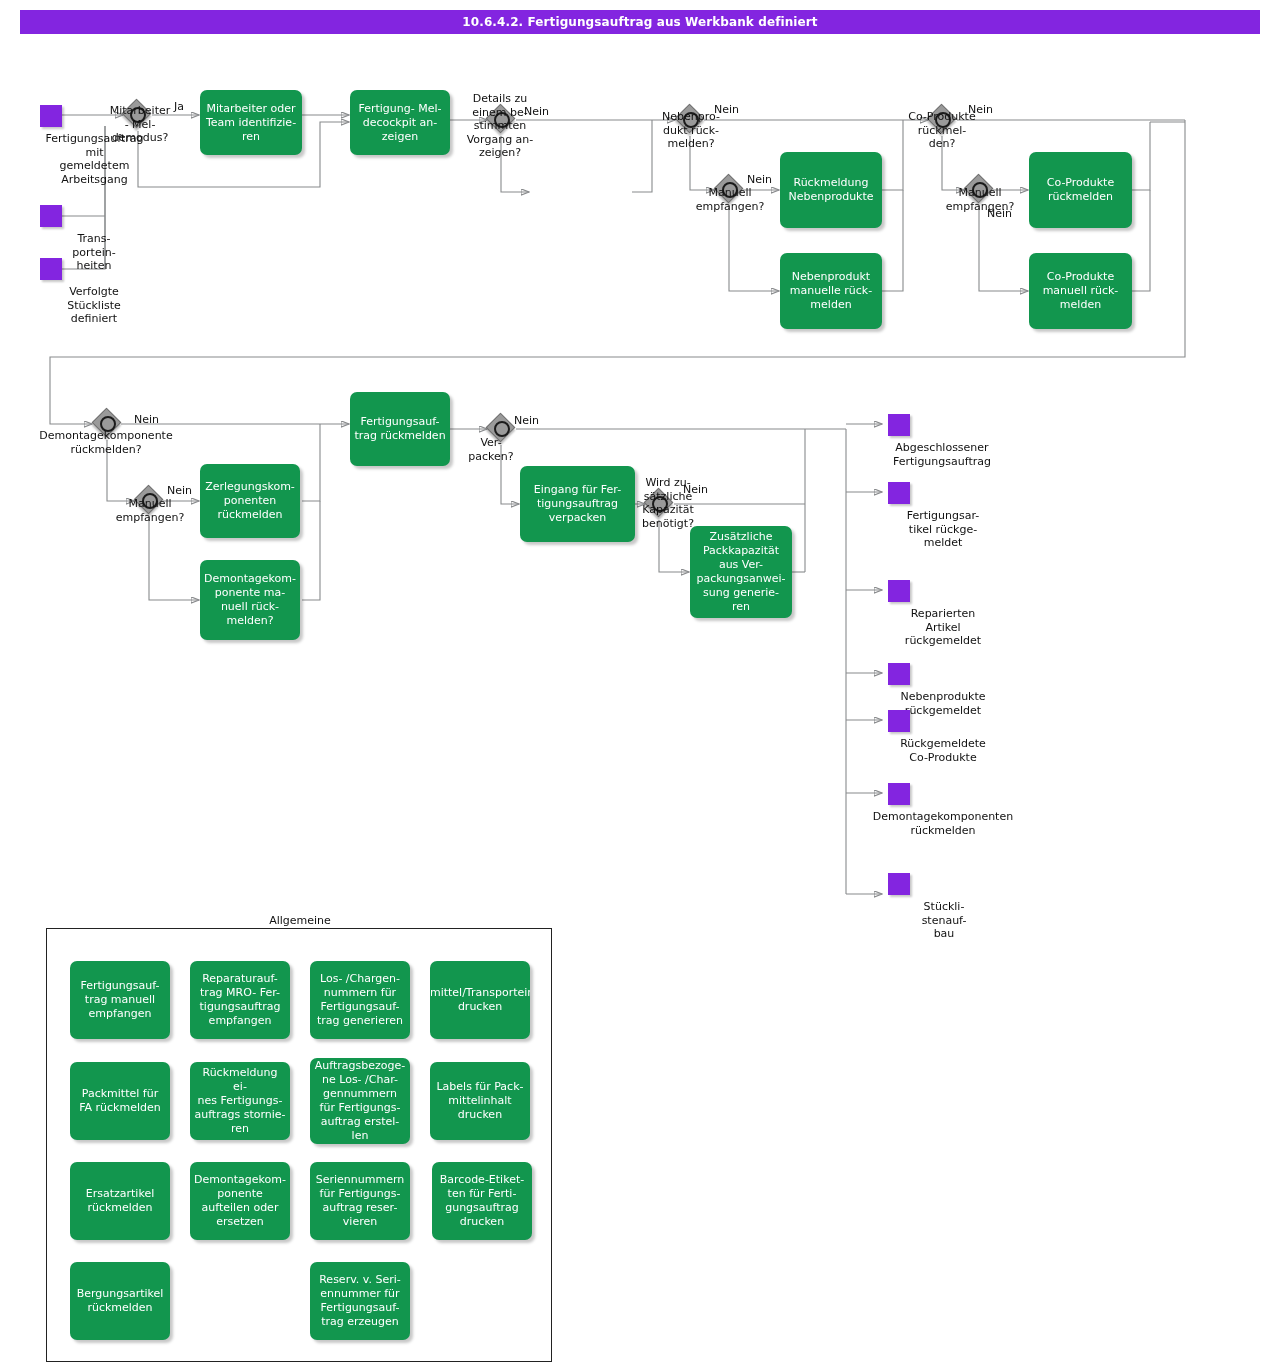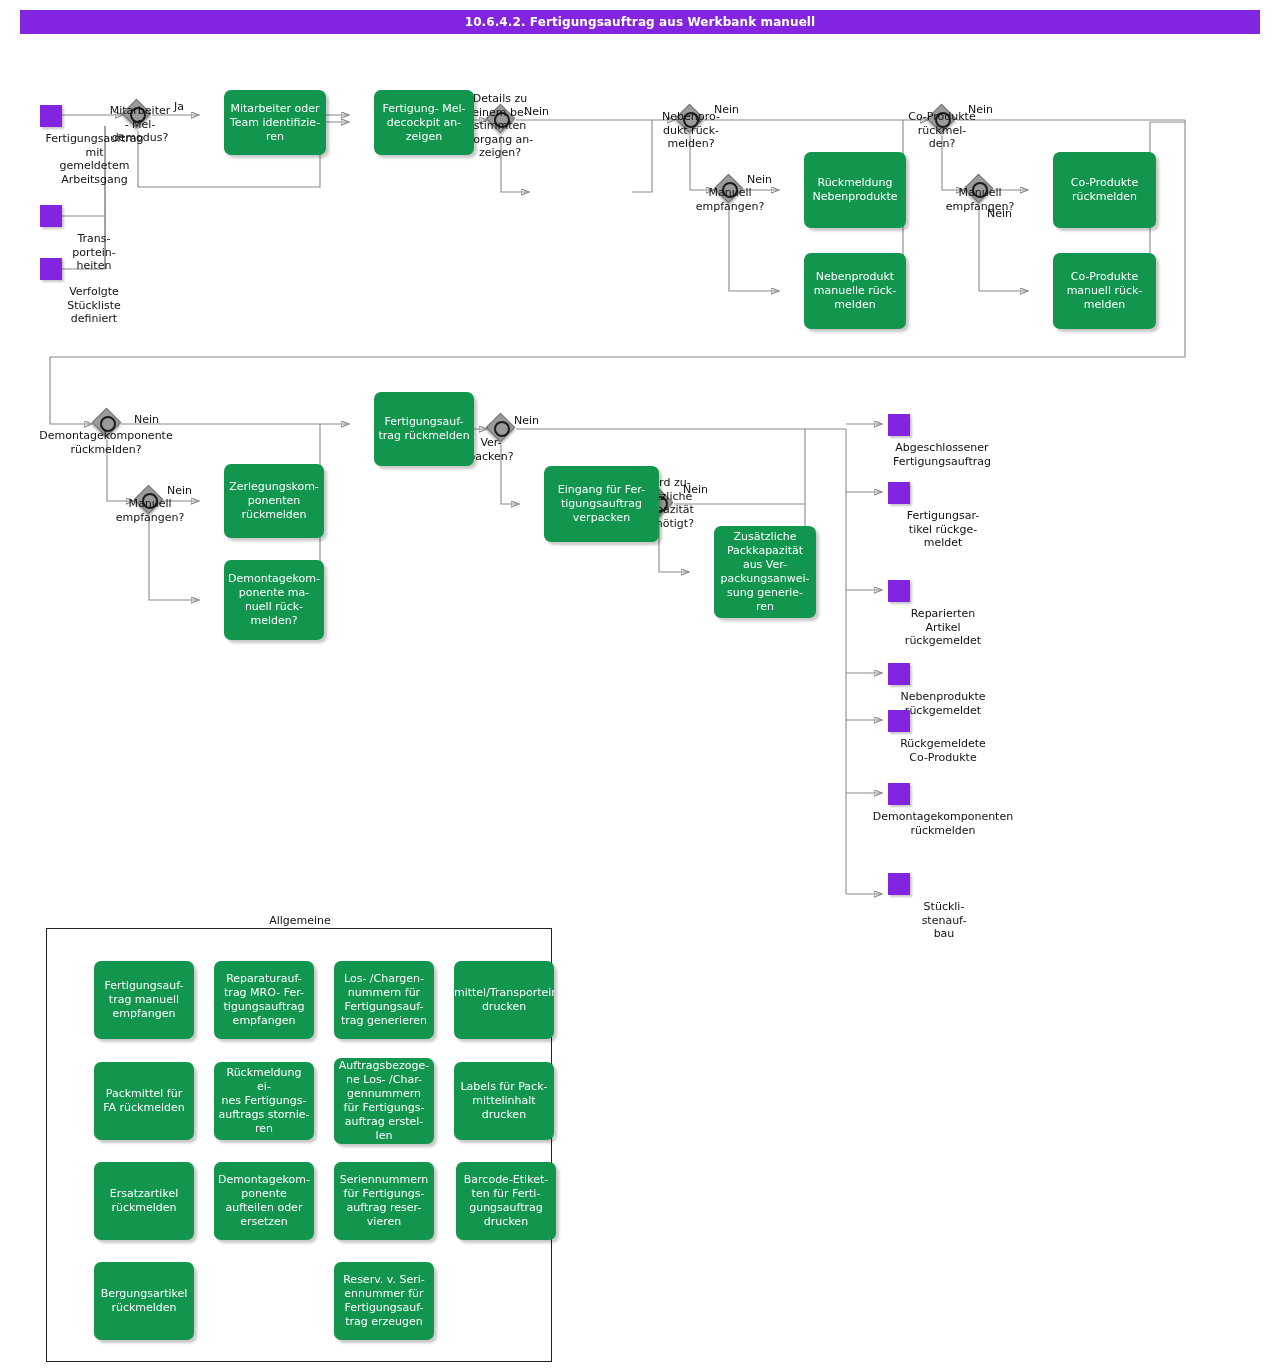--- a/index.html
+++ b/index.html
@@ -34,21 +34,21 @@
     font-size:11px;line-height:13.5px;white-space:pre-line;padding-left:43px;
   }
 
   
   .fn{
     position:absolute;background:#12964E;border-radius:7px;
     color:#ffffff;font-size:11px;line-height:14px;
     display:flex;align-items:center;justify-content:center;
     text-align:center;padding:2px 4px;box-sizing:border-box;
     box-shadow:3px 3px 3px rgba(0,0,0,.22);
-    white-space:pre-line;overflow:visible;margin-left:24px;
+    white-space:pre-line;overflow:visible;
   }
   .fn.clip{overflow:hidden;}
 
   
   .gw{position:absolute;width:28px;height:28px;}
   .gw .dia{
     position:absolute;left:2px;top:2px;width:19px;height:19px;
     background:#9a9a9a;border:1px solid #6f6f6f;
     transform:rotate(45deg);
     box-shadow:2px 2px 2px rgba(0,0,0,.25);
@@ -72,21 +72,21 @@
   .group-title{
     position:absolute;font-size:11px;color:#111;text-align:center;
   }
 </style>
 </head>
 <body>
 
 <div id="canvas">
 
   <div class="titlebar">
-    <span>10.6.4.2. Fertigungsauftrag aus Werkbank manuell</span>
+    <span>10.6.4.2. Fertigungsauftrag aus Werkbank definiert</span>
   </div>
 
   <svg class="links" viewBox="0 0 1280 1370">
     <defs>
       <marker id="ar" markerWidth="9" markerHeight="9" refX="8" refY="3.2" orient="auto" markerUnits="userSpaceOnUse">
         <path d="M0,0 L8,3.2 L0,6.4 z" fill="#888a8c" stroke="none"></path>
       </marker>
     </defs>
 
     <path d="M62,115 L123,115" marker-end="url(#ar)"></path>

